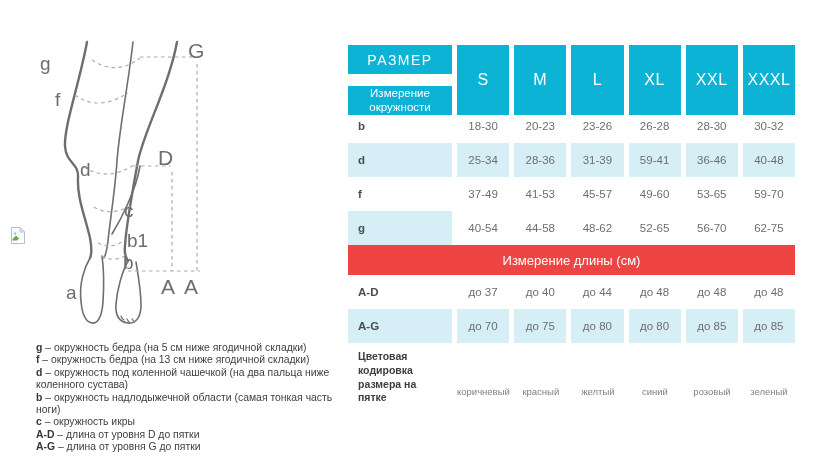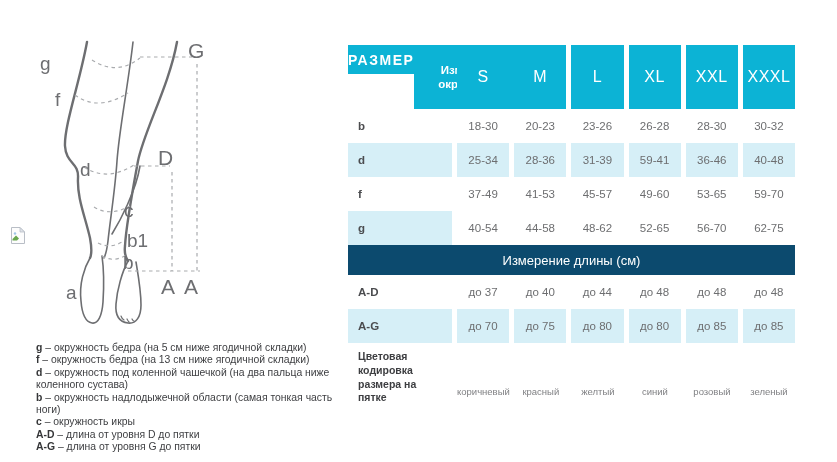--- a/index.html
+++ b/index.html
@@ -19,37 +19,37 @@
   .legend { position:absolute; left:36px; top:342px; width:314px;
             font-size:10.4px; line-height:1.19; color:#3d3e41; }
   .legend-item b { font-weight:bold; color:#353638; }
 
   
   .size-table { position:absolute; left:348px; top:45px; width:447px;
                 display:flex; flex-direction:column; }
   .t-row { display:grid; grid-template-columns:104px repeat(6,1fr);
            column-gap:5px; }
   .header-row { height:64px; }
-  .label-header { display:flex; flex-direction:row; row-gap:12px;font-weight:bold; }
+  .label-header { display:flex; flex-direction:column; row-gap:12px; }
   .size-title { height:29px; background:#0cb3d5; color:#fff;
                 display:flex; align-items:center; justify-content:center;
                 font-size:14px; letter-spacing:1.5px; }
   .circ-title { flex:1; background:#0cb3d5; color:#fff; text-align:center;
                 display:flex; align-items:center; justify-content:center;
                 font-size:11.5px; line-height:1.25; padding:0 24px; }
   .head-cell { background:#0cb3d5; color:#fff; display:flex;
                align-items:center; justify-content:center;
                font-size:16px; letter-spacing:0.5px; }
   .data-row { height:34px; }
   .row-label { display:flex; align-items:center; padding-left:10px;
                font-size:11.5px; font-weight:600; color:#4b4c4f; }
   .val-cell { display:flex; align-items:center; justify-content:center;
               font-size:11.5px; color:#6d6e70; }
   .shaded { background:#d6eff7; }
-  .length-band { height:30px; background:#0c4a6e; color:#fff;
+  .length-band { height:30px; background:#ef4444; color:#fff;
                  display:flex; align-items:center; justify-content:center;
                  font-size:13px; }
   .color-row { height:69px; }
   .color-label { display:flex; align-items:center; padding-left:10px;
                  font-size:10.5px; line-height:1.3; color:#3d3e41;
                  font-weight:bold; width:80px; }
   .color-val { display:flex; align-items:center; justify-content:center;
                font-size:9.5px; color:#808184;margin-top:28px; }
 </style>
 </head>

